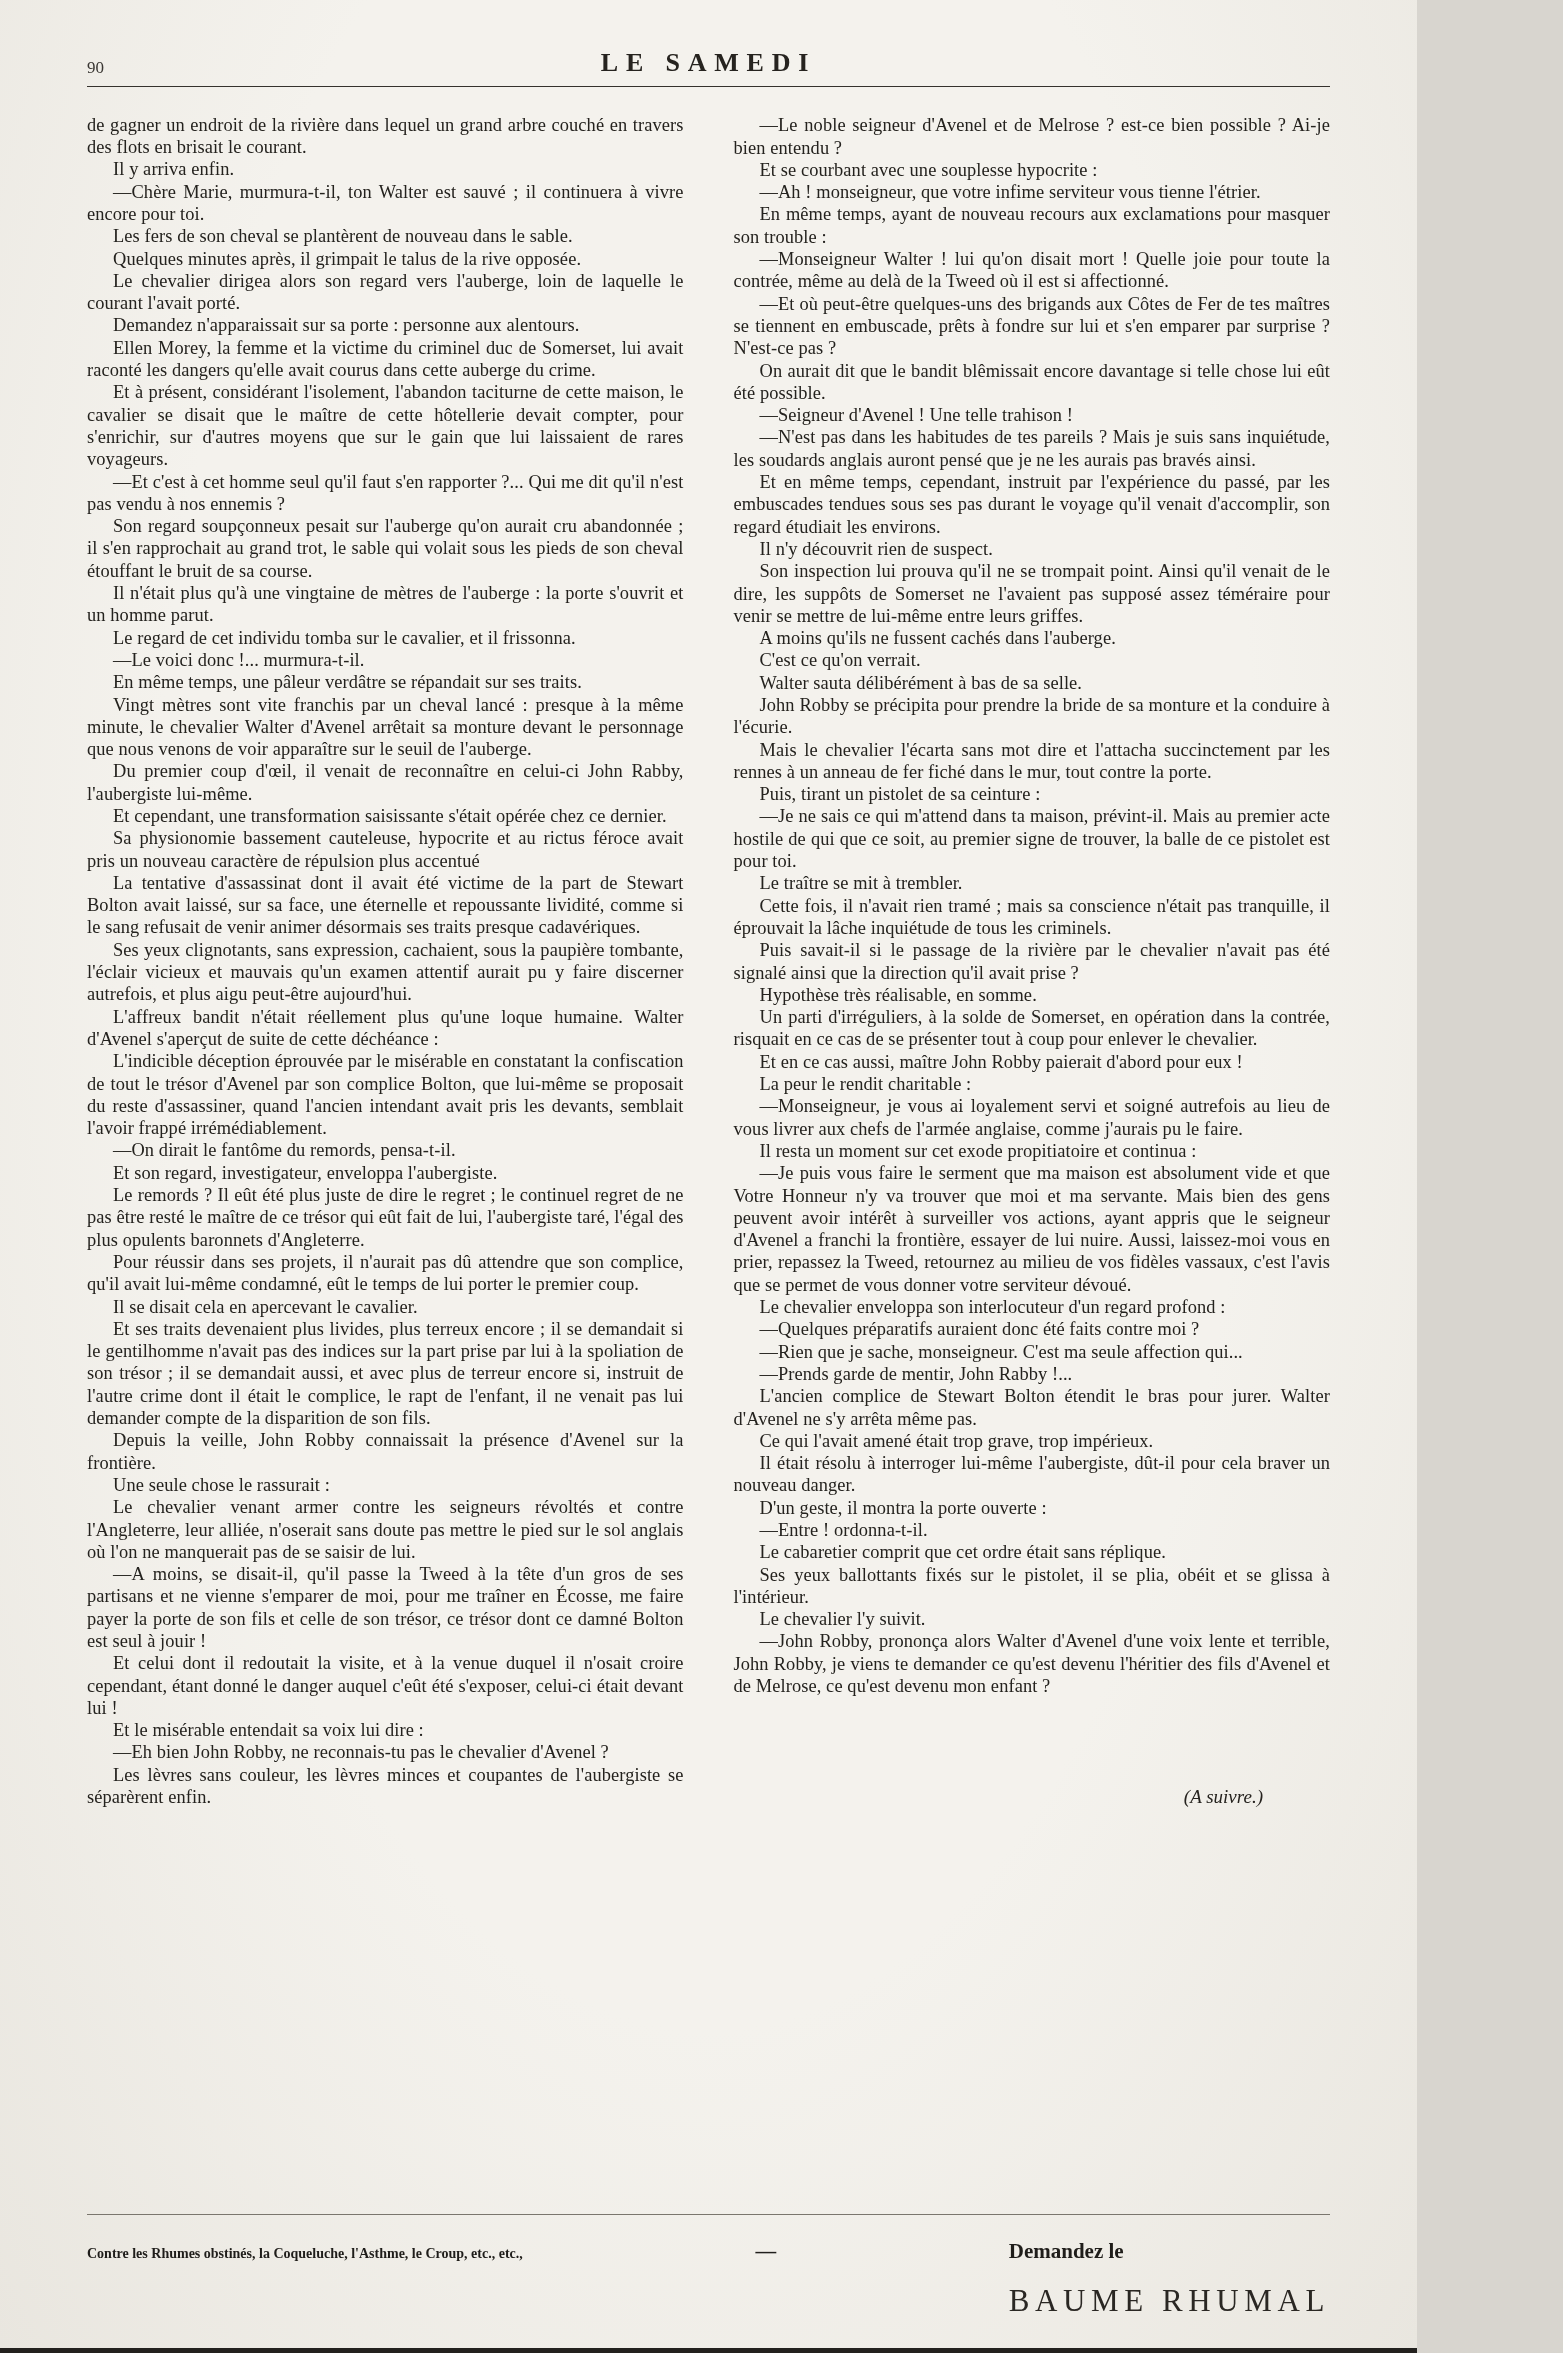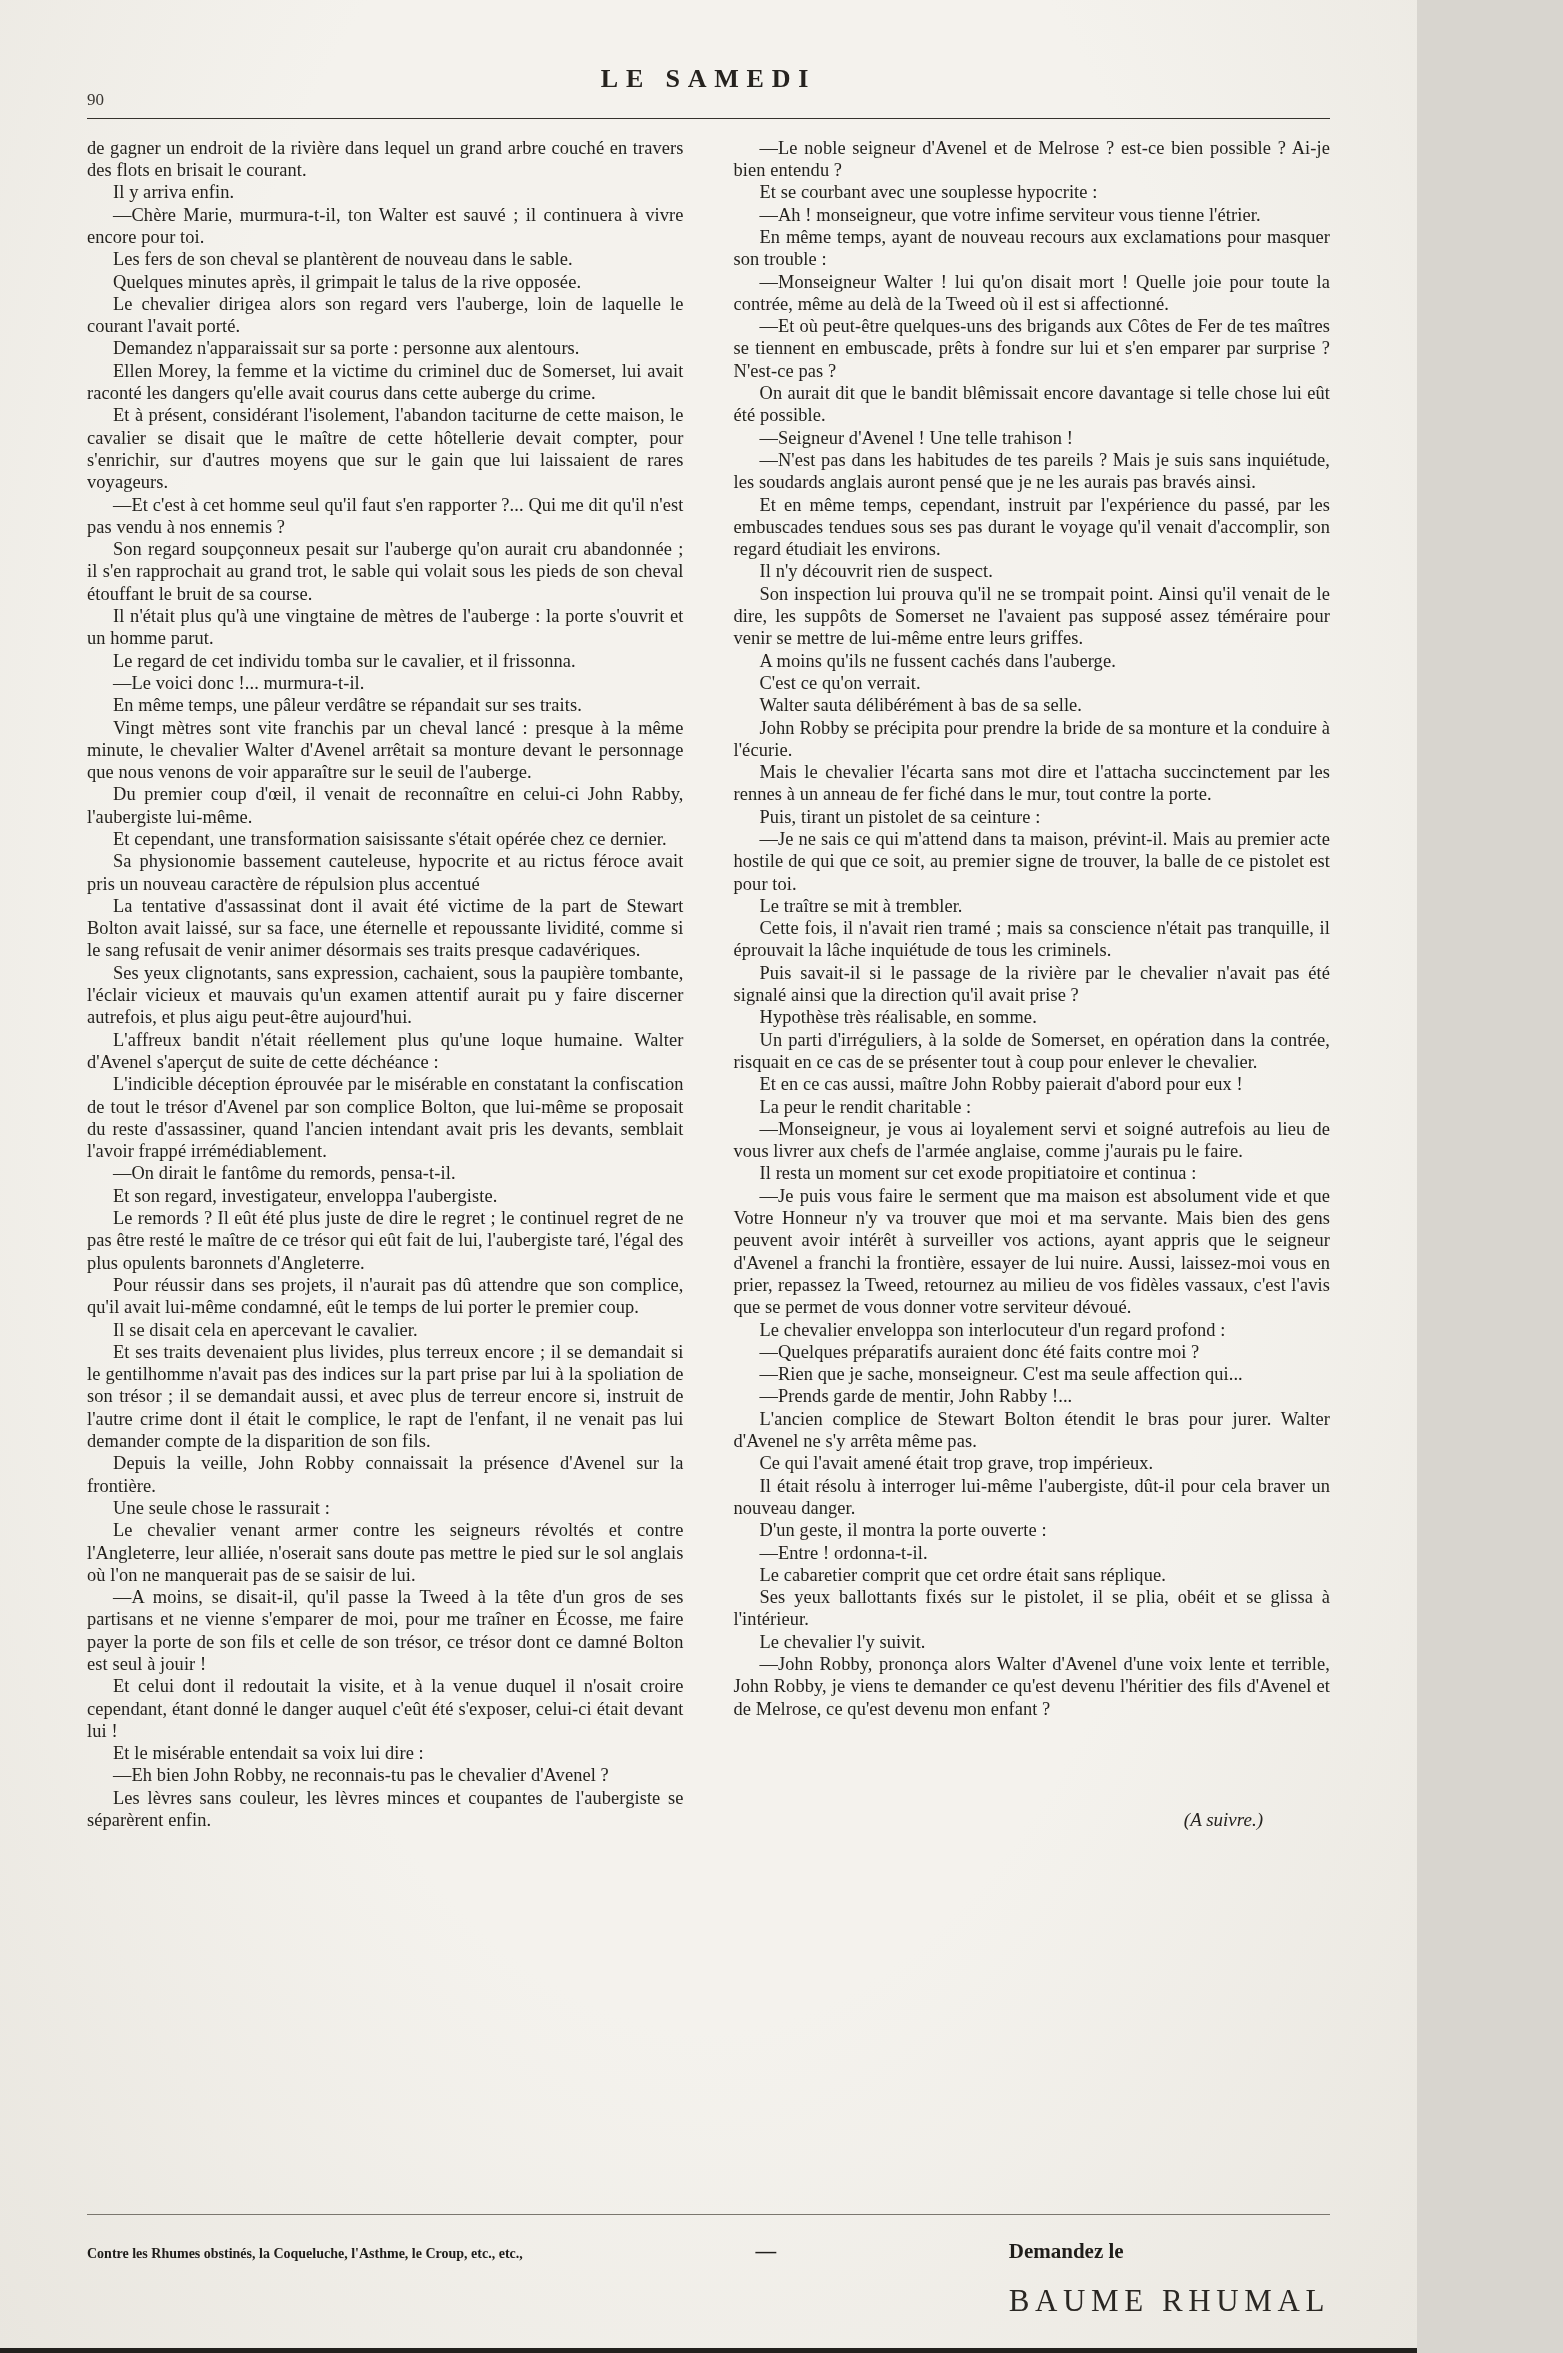--- a/index.html
+++ b/index.html
@@ -28,32 +28,33 @@
     align-items: flex-end;
     border-bottom: 1.7px solid #35322d;
   }
   .page-number {
     width: 73px;
     font-size: 17px;
     color: #3a3733;
   }
   .masthead {
     flex: 1;
-    margin: 16px;
+    margin: 0;
     text-align: center;
     font-size: 26px;
     font-weight: bold;
     letter-spacing: 7.8px;
     color: #26231f;
   }
   .header-spacer { width: 73px; }
   .columns {
     display: flex;
     gap: 50px;
-    margin: 18px 87px 0 87px;
+    margin: 27px 87px 0 87px;
+    align-items: flex-end;
   }
   .column { flex: 1; min-width: 0; }
   .para {
     margin: 0;
     font-size: 18.4px;
     line-height: 22.3px;
     letter-spacing: 0.1px;
     text-align: justify;
     text-indent: 26px;
     color: #24221e;

